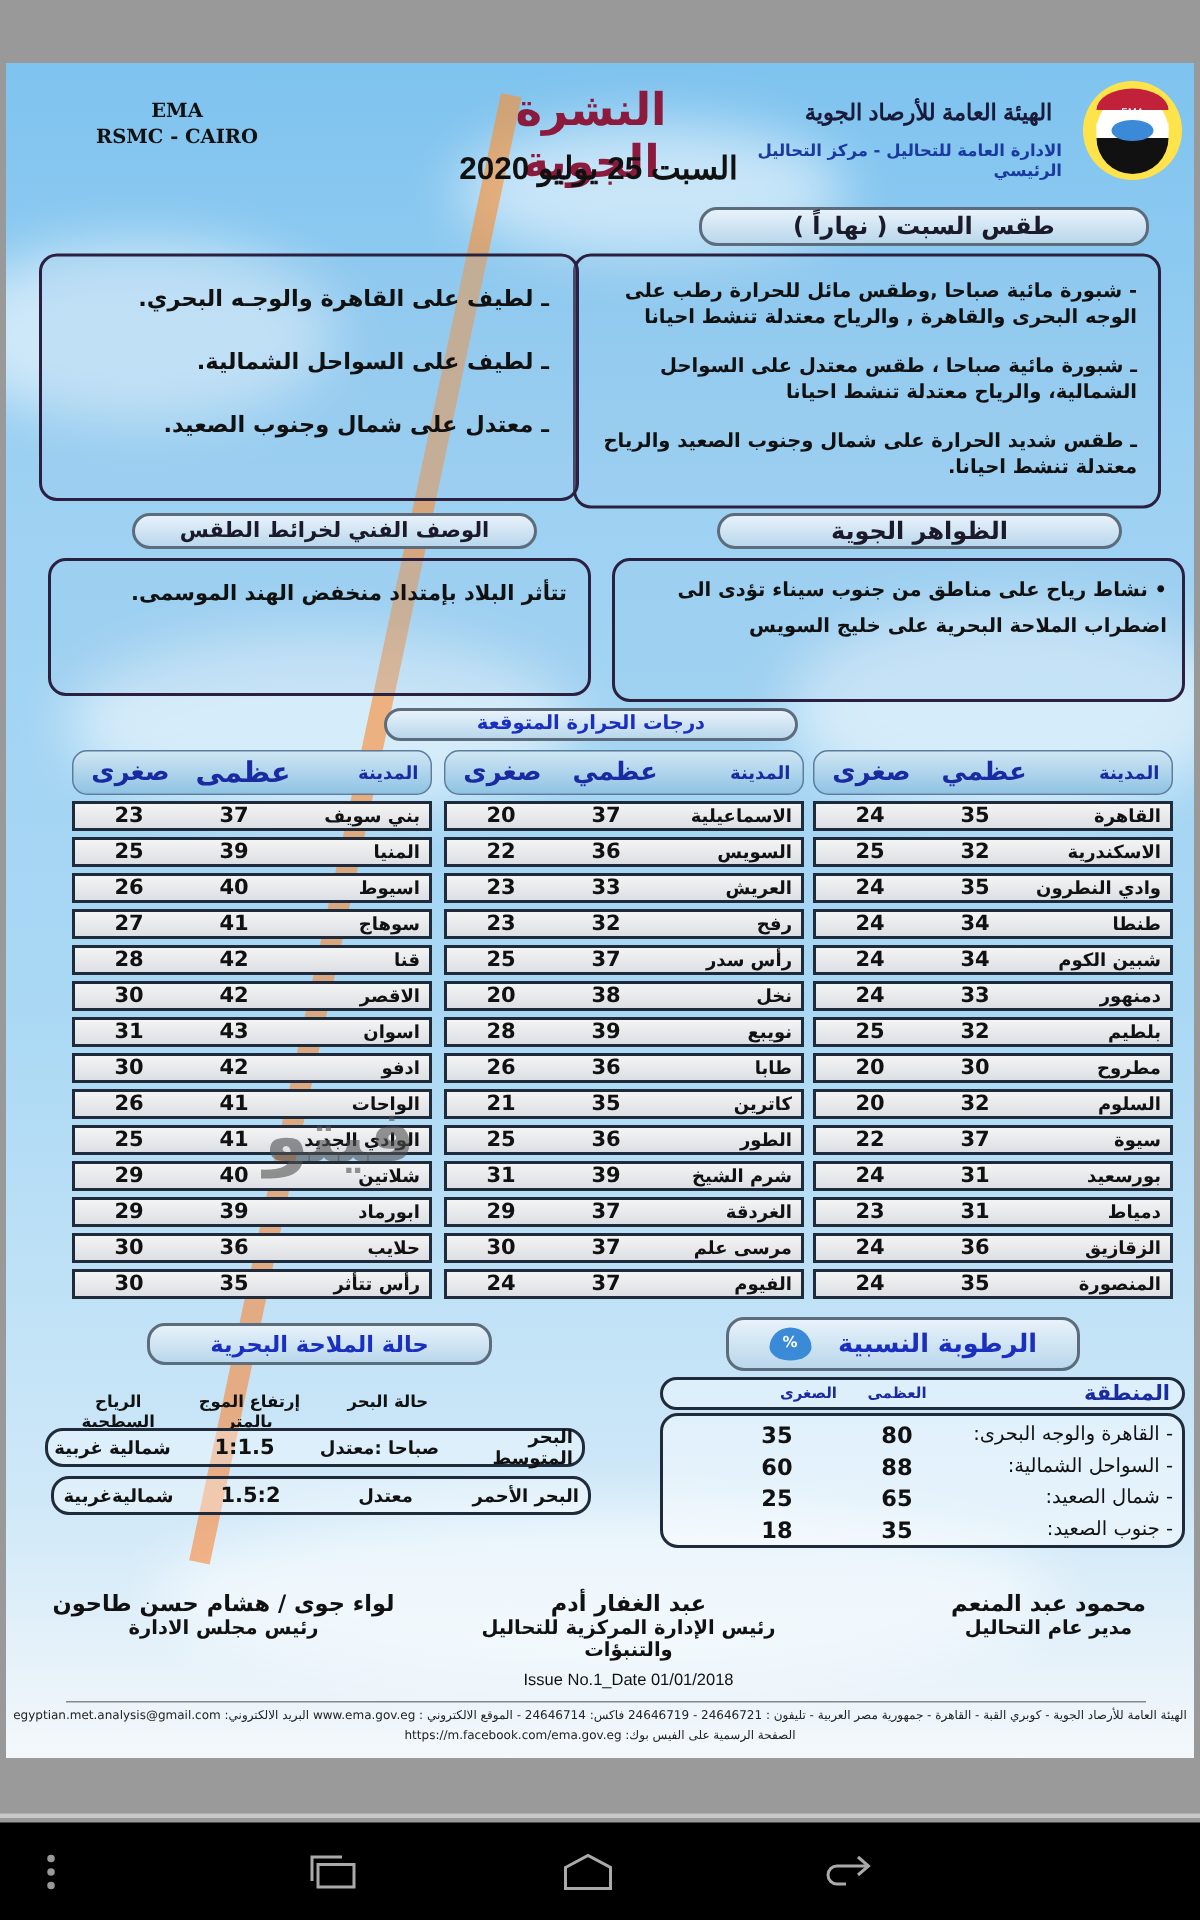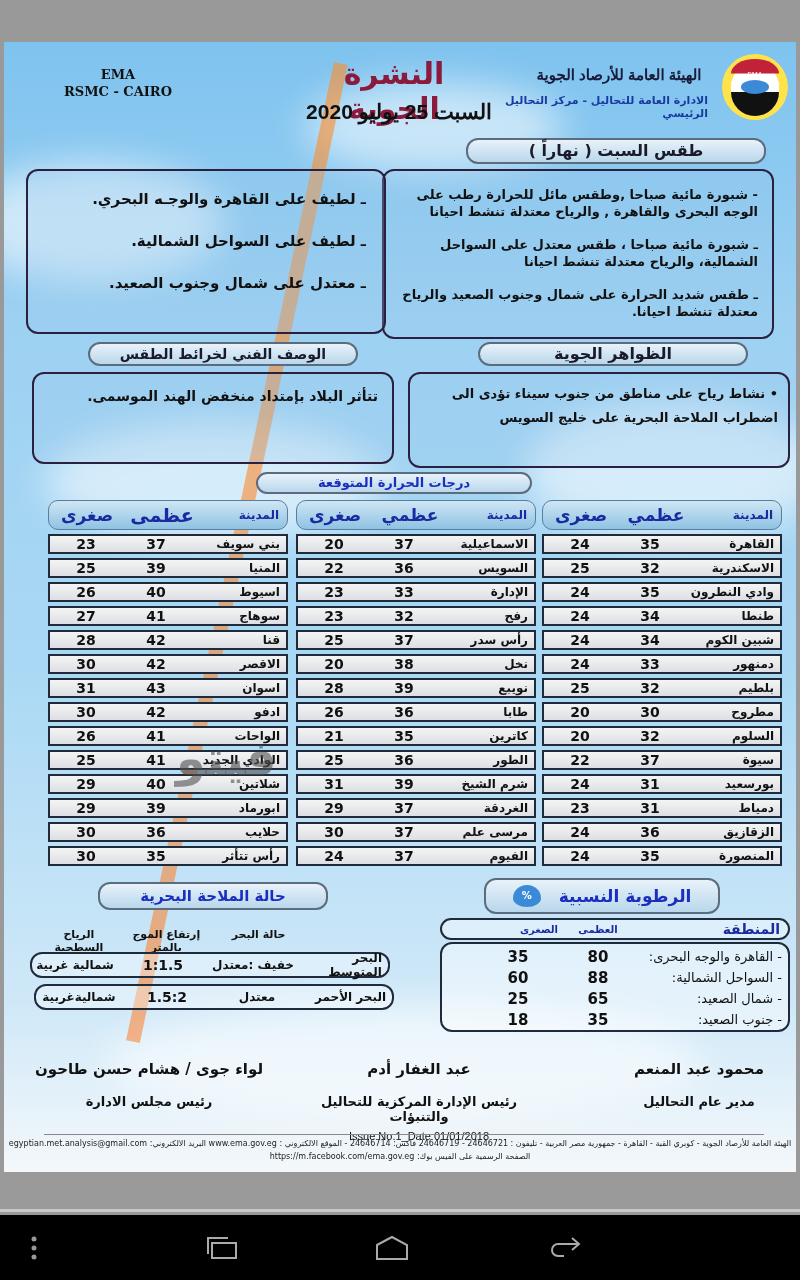--- a/index.html
+++ b/index.html
@@ -51,21 +51,21 @@
   .rh-body { background: rgba(255,255,255,0.45); }
   .rh-line { display: flex; height: 21px; align-items: center; }
   .rh-line .r { width: 150px; text-align: right; padding-right: 6px; font-size: 13px; color: #111; }
   .rh-line .v { width: 80px; text-align: center; font-weight: bold; font-size: 15px; color: #111; }
 
   .sea-row { display: flex; align-items: center; background: rgba(255,255,255,0.35); font-weight: bold; font-size: 12px; color: #111; }
   .sea-row span { display: block; text-align: center; }
 
   .sig { position: absolute; text-align: center; direction: rtl; font-weight: bold; color: #111; }
   .sig .n { font-size: 15px; }
-  .sig .r { font-size: 13px; margin-top: 16px; }
+  .sig .r { font-size: 13px; margin-top: 0; }
 
   .footer-line { position: absolute; left: 40px; top: 1092px; width: 720px; height: 1px; background: #888; }
   .footer1 { position: absolute; left: 0; top: 1097px; width: 792px; text-align: center; font-size: 8px; color: #222; }
   .footer2 { position: absolute; left: 0; top: 1110px; width: 792px; text-align: center; font-size: 8px; color: #222; }
 
   .bottom-gray { position: absolute; left: 0; top: 1172px; width: 800px; height: 40px; background: #9a9a9a; border-bottom: 3px solid #c8c8c8; }
   .navbar { position: absolute; left: 0; top: 1215px; width: 800px; height: 65px; background: #000; }
   .nav-btn { position: absolute; top: 16px; height: 34px; display: flex; align-items: center; justify-content: center; }
 
   .watermark { position: absolute; left: 172px; top: 688px; font-size: 48px; font-weight: bold; color: rgba(80,80,80,0.6); direction: rtl; }
@@ -217,21 +217,21 @@
           <span class="c-city">الاسماعيلية</span>
           <span class="c-max">37</span>
           <span class="c-min">20</span>
         </div>
         <div class="row">
           <span class="c-city">السويس</span>
           <span class="c-max">36</span>
           <span class="c-min">22</span>
         </div>
         <div class="row">
-          <span class="c-city">الإدارة</span>
+          <span class="c-city">العريش</span>
           <span class="c-max">33</span>
           <span class="c-min">23</span>
         </div>
         <div class="row">
           <span class="c-city">رفح</span>
           <span class="c-max">32</span>
           <span class="c-min">23</span>
         </div>
         <div class="row">
           <span class="c-city">رأس سدر</span>
@@ -369,21 +369,21 @@
 
   <div class="pill blue" style="left:94px;top:840px;width:230px;height:28px;font-size:15px;line-height:24px;">حالة الملاحة البحرية</div>
   <div style="position:absolute;left:36px;top:886px;width:340px;height:18px;direction:rtl;display:flex;font-weight:bold;font-size:11px;color:#111;">
     <span style="width:80px"></span>
     <span style="width:90px;text-align:center">حالة البحر</span>
     <span style="width:100px;text-align:center">إرتفاع الموج بالمتر</span>
     <span style="width:80px;text-align:center">الرياح السطحية</span>
   </div>
   <div class="sea-row" style="left:26px;top:910px;width:360px;height:26px;">
     <span style="width:90px;text-align:right;padding-right:6px">البحر المتوسط</span>
-    <span style="width:90px">خفيف :معتدل</span>
+    <span style="width:90px">صباحا :معتدل</span>
     <span style="width:90px;font-size:14px;direction:ltr">1:1.5</span>
     <span style="width:86px">شمالية غربية</span>
   </div>
   <div class="sea-row" style="left:30px;top:942px;width:360px;height:26px;">
     <span style="width:90px;text-align:right;padding-right:6px">البحر الأحمر</span>
     <span style="width:90px">معتدل</span>
     <span style="width:90px;font-size:14px;direction:ltr">1.5:2</span>
     <span style="width:86px">شماليةغربية</span>
   </div>
 

